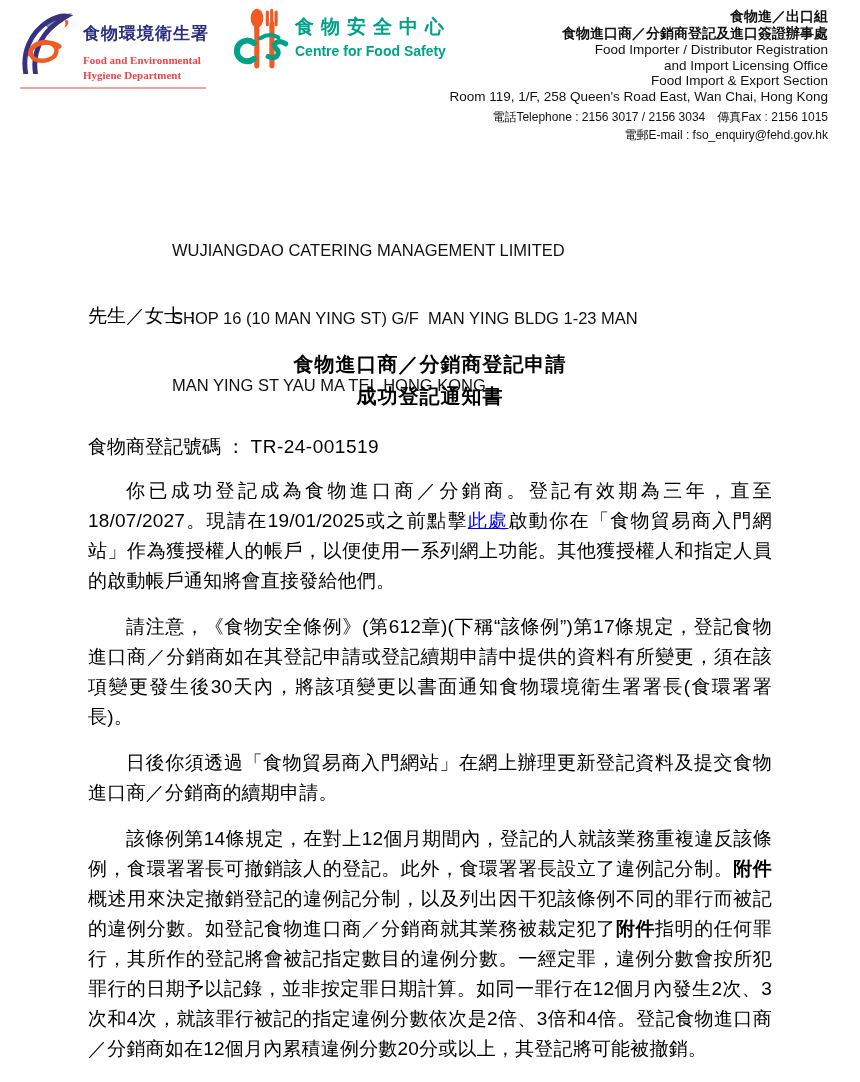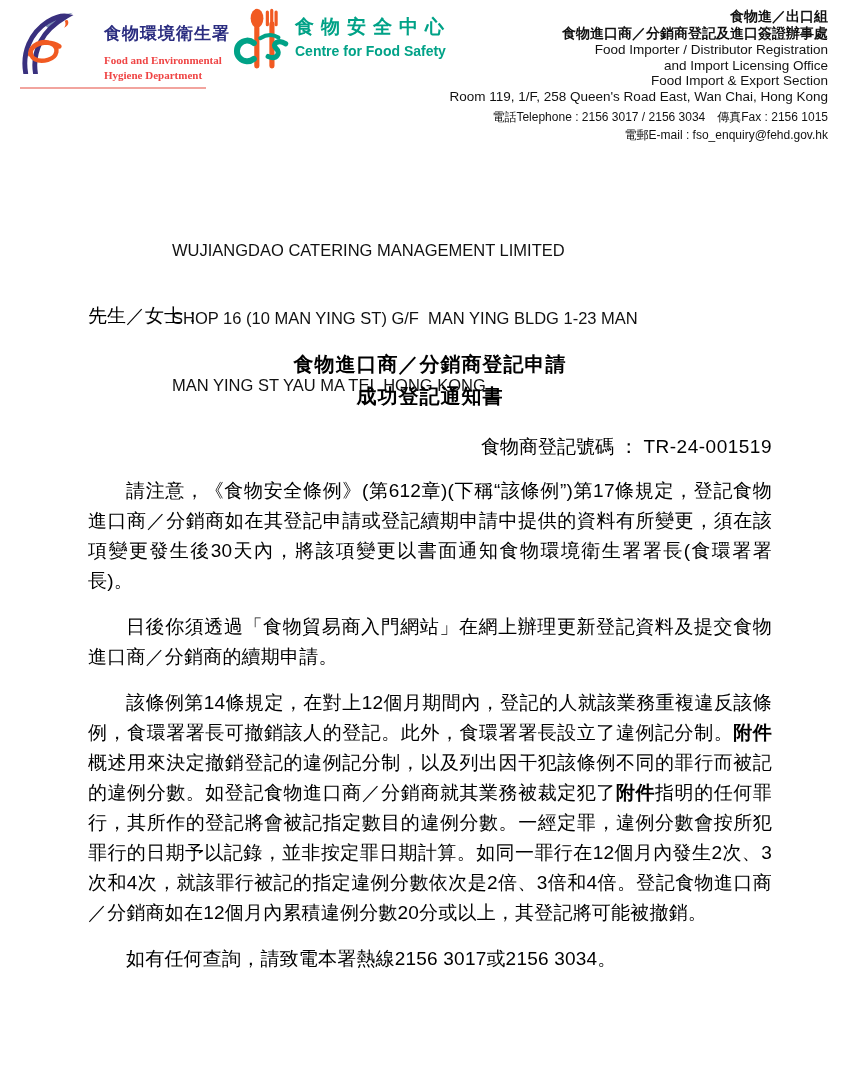--- a/index.html
+++ b/index.html
@@ -9,21 +9,21 @@
     position: relative;
     width: 860px;
     height: 1082px;
     margin: 0 auto;
     background: #ffffff;
     overflow: hidden;
   }
 
   
   .fehd-block { position: absolute; left: 15px; top: 10px; width: 196px; }
-  .fehd-row { display: flex; align-items: flex-start; gap: 21px; }
+  .fehd-row { display: flex; align-items: flex-start; }
   .fehd-mark { width: 64px; height: 64px; flex: 0 0 auto; }
   .fehd-text { margin-left: 4px; padding-top: 12px; }
   .fehd-zh {
     font-family: "Liberation Serif", serif;
     font-size: 17px; font-weight: 700; letter-spacing: 1px;
     color: #2b2d80; white-space: nowrap;
   }
   .fehd-en {
     font-family: "Liberation Serif", serif;
     font-size: 11px; font-weight: 700; line-height: 15px;
@@ -63,21 +63,21 @@
     color: #111; white-space: pre-wrap;
   }
 
   
   .letter-body { position: absolute; left: 88px; right: 88px; top: 303px; }
   .salutation { font-size: 19px; line-height: 26px; }
   .doc-title {
     text-align: center; font-size: 20px; font-weight: 700;
     line-height: 32px; margin-top: 19px; letter-spacing: 1px;
   }
-  .reg-line { text-align: right; font-size: 19px; line-height: 26px; margin-top: 22px; }
+  .reg-line { text-align: left; font-size: 19px; line-height: 26px; margin-top: 22px; }
   .reg-line .reg-num { letter-spacing: 0.5px; }
 
   p.body-para {
     font-size: 19px; line-height: 30px;
     text-align: justify; text-justify: inter-character;
     text-indent: 2em; margin-top: 16px; color: #000;
     letter-spacing: 0.2px;
   }
   .doc-link { color: #0000ee; text-decoration: underline; cursor: pointer; }
   .bold { font-weight: 700; }
@@ -145,20 +145,21 @@
     <div class="doc-title">
       <div>食物進口商／分銷商登記申請</div>
       <div>成功登記通知書</div>
     </div>
 
     <div class="reg-line">
       <span>食物商登記號碼 ：</span>
       <span class="reg-num">TR-24-001519</span>
     </div>
 
+    <p class="body-para"><span>你已成功登記成為食物進口商／分銷商。登記有效期為三年，直至18/07/2027。現請在19/01/2025或之前點擊</span><a class="doc-link">此處</a><span>啟動你在「食物貿易商入門網站」作為獲授權人的帳戶，以便使用一系列網上功能。其他獲授權人和指定人員的啟動帳戶通知將會直接發給他們。</span></p>
 
     <p class="body-para">請注意，《食物安全條例》(第612章)(下稱“該條例”)第17條規定，登記食物進口商／分銷商如在其登記申請或登記續期申請中提供的資料有所變更，須在該項變更發生後30天內，將該項變更以書面通知食物環境衛生署署長(食環署署長)。</p>
 
     <p class="body-para">日後你須透過「食物貿易商入門網站」在網上辦理更新登記資料及提交食物進口商／分銷商的續期申請。</p>
 
     <p class="body-para"><span>該條例第14條規定，在對上12個月期間內，登記的人就該業務重複違反該條例，食環署署長可撤銷該人的登記。此外，食環署署長設立了違例記分制。</span><span class="bold">附件</span><span>概述用來決定撤銷登記的違例記分制，以及列出因干犯該條例不同的罪行而被記的違例分數。如登記食物進口商／分銷商就其業務被裁定犯了</span><span class="bold">附件</span><span>指明的任何罪行，其所作的登記將會被記指定數目的違例分數。一經定罪，違例分數會按所犯罪行的日期予以記錄，並非按定罪日期計算。如同一罪行在12個月內發生2次、3次和4次，就該罪行被記的指定違例分數依次是2倍、3倍和4倍。登記食物進口商／分銷商如在12個月內累積違例分數20分或以上，其登記將可能被撤銷。</span></p>
 
     <p class="body-para">如有任何查詢，請致電本署熱線2156 3017或2156 3034。</p>
   </div>
 

